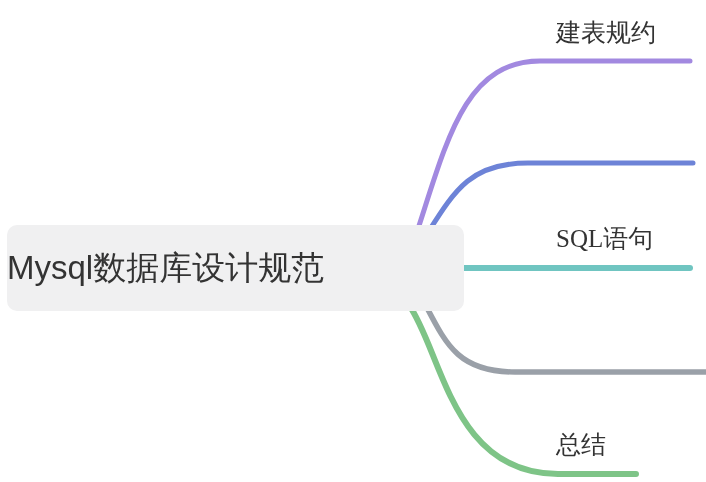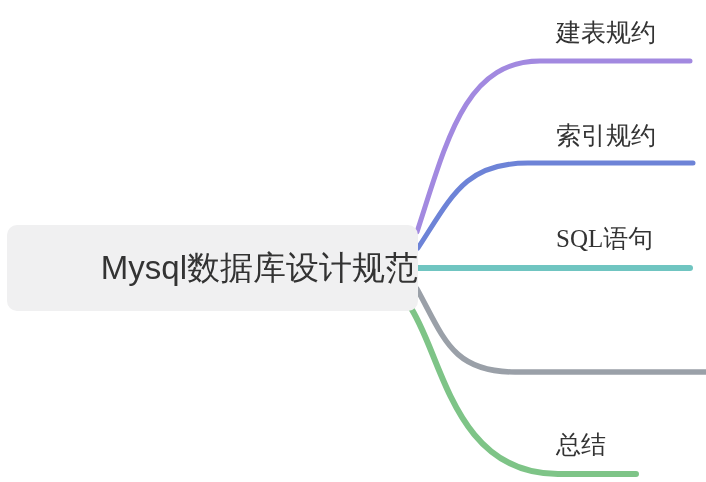--- a/index.html
+++ b/index.html
@@ -19,26 +19,26 @@
     left: 0; top: 0;
     width: 706px; height: 482px;
   }
   svg.links path {
     fill: none;
     stroke-linecap: round;
   }
   .root-node {
     position: absolute;
     left: 7px; top: 225px;
-    width: 411px; height: 86px;
+    width: 457px; height: 86px;
     background: #f0f0f1;
     border-radius: 10px;
     display: flex;
     align-items: center;
-    justify-content: flex-end;
+    justify-content: flex-start;
     font-size: 33px;
     color: #333333;
     box-sizing: border-box;
     cursor: default;
   }
   .topic-label {
     position: absolute;
     left: 556px;
     font-size: 25px;
     color: #333333;
@@ -62,17 +62,16 @@
     <path stroke-width="6" d="M 418 268 H 690" stroke="#70c5c1"></path>
     <path stroke-width="5.5" d="M 417 289 C 444 338, 452 372, 515 372 H 708" stroke="#9aa0a8"></path>
     <path stroke-width="6" d="M 409 305 C 442 352, 452 474, 558 474 H 636" stroke="#7ec487"></path>
   </svg>
 
   <div class="root-node">
     <span>Mysql数据库设计规范</span>
   </div>
 
   <div class="topic-label topic-1">建表规约</div>
-  <div class="topic-label topic-2">索引规约</div>
   <div class="topic-label topic-3">SQL语句</div>
   <div class="topic-label topic-5">总结</div>
 
 </div>
 
 </body></html>

